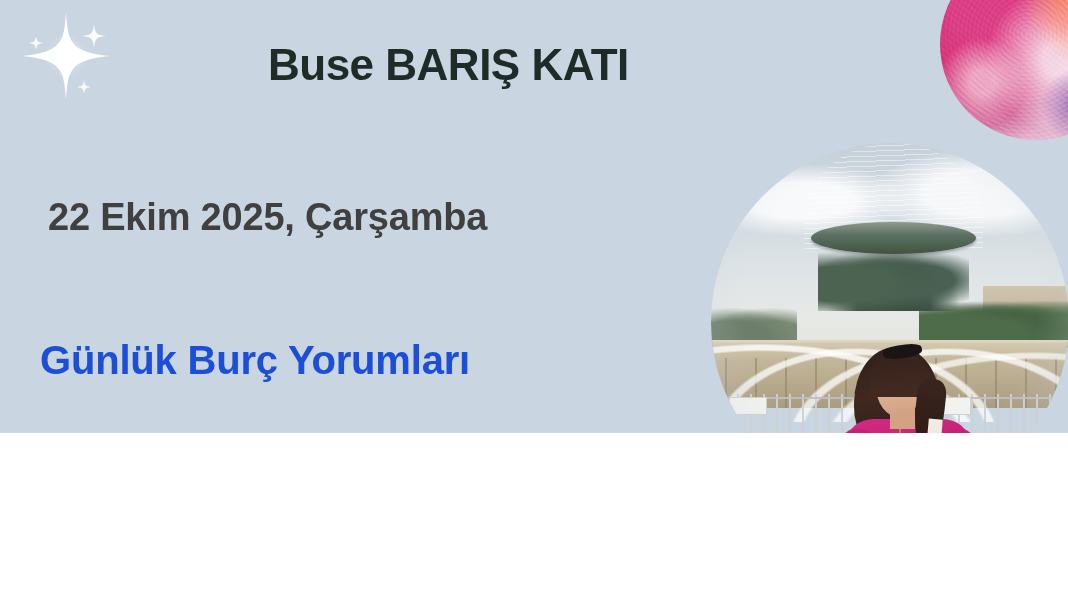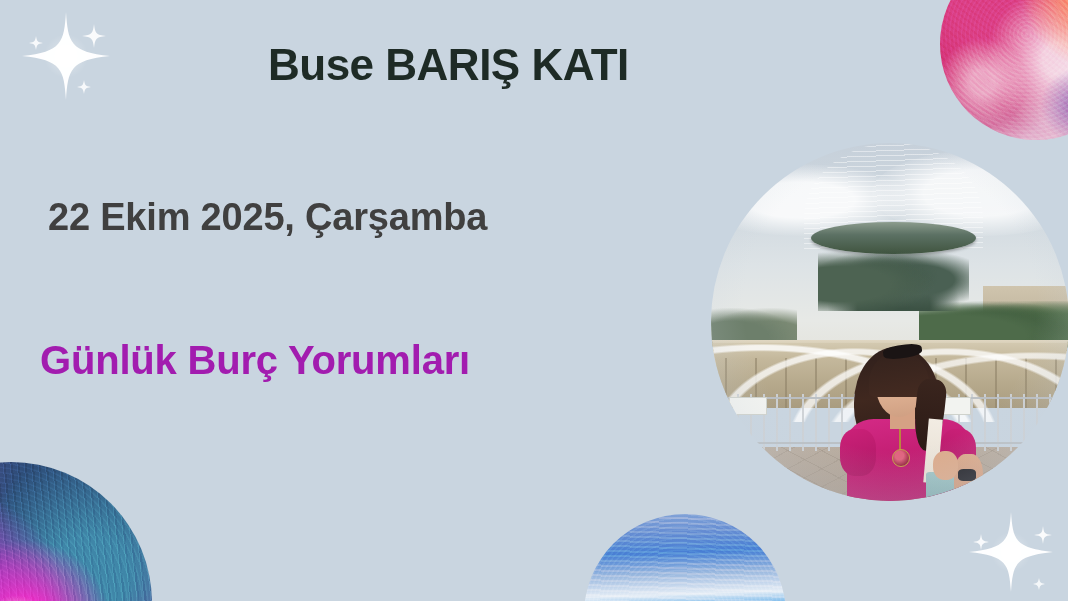--- a/index.html
+++ b/index.html
@@ -3,21 +3,21 @@
 <meta charset="utf-8">
 <style>
   html, body {
     margin: 0;
     padding: 0;
     background: #ffffff;
   }
   #canvas {
     position: relative;
     width: 1068px;
-    height: 601px;
+    height: 433px;
     overflow: hidden;
     background: #c9d5e0;
     font-family: "Liberation Sans", sans-serif;
     text-align: right;
   }
 
   
   .wc {
     position: absolute;
     border-radius: 50%;
@@ -351,21 +351,21 @@
     white-space: nowrap;
   }
   #subtitle {
     position: absolute;
     left: 40px;
     top: 338px;
     margin: 0;
     font-size: 40px;
     font-weight: 700;
     letter-spacing: -0.2px;
-    color: #a21caf;
+    color: #1d4ed8;
     white-space: nowrap;
   }
 </style>
 </head>
 <body>
 
 <div id="canvas">
 
   <div class="wc" id="wc-pink"></div>
   <div class="wc" id="wc-galaxy"></div>

